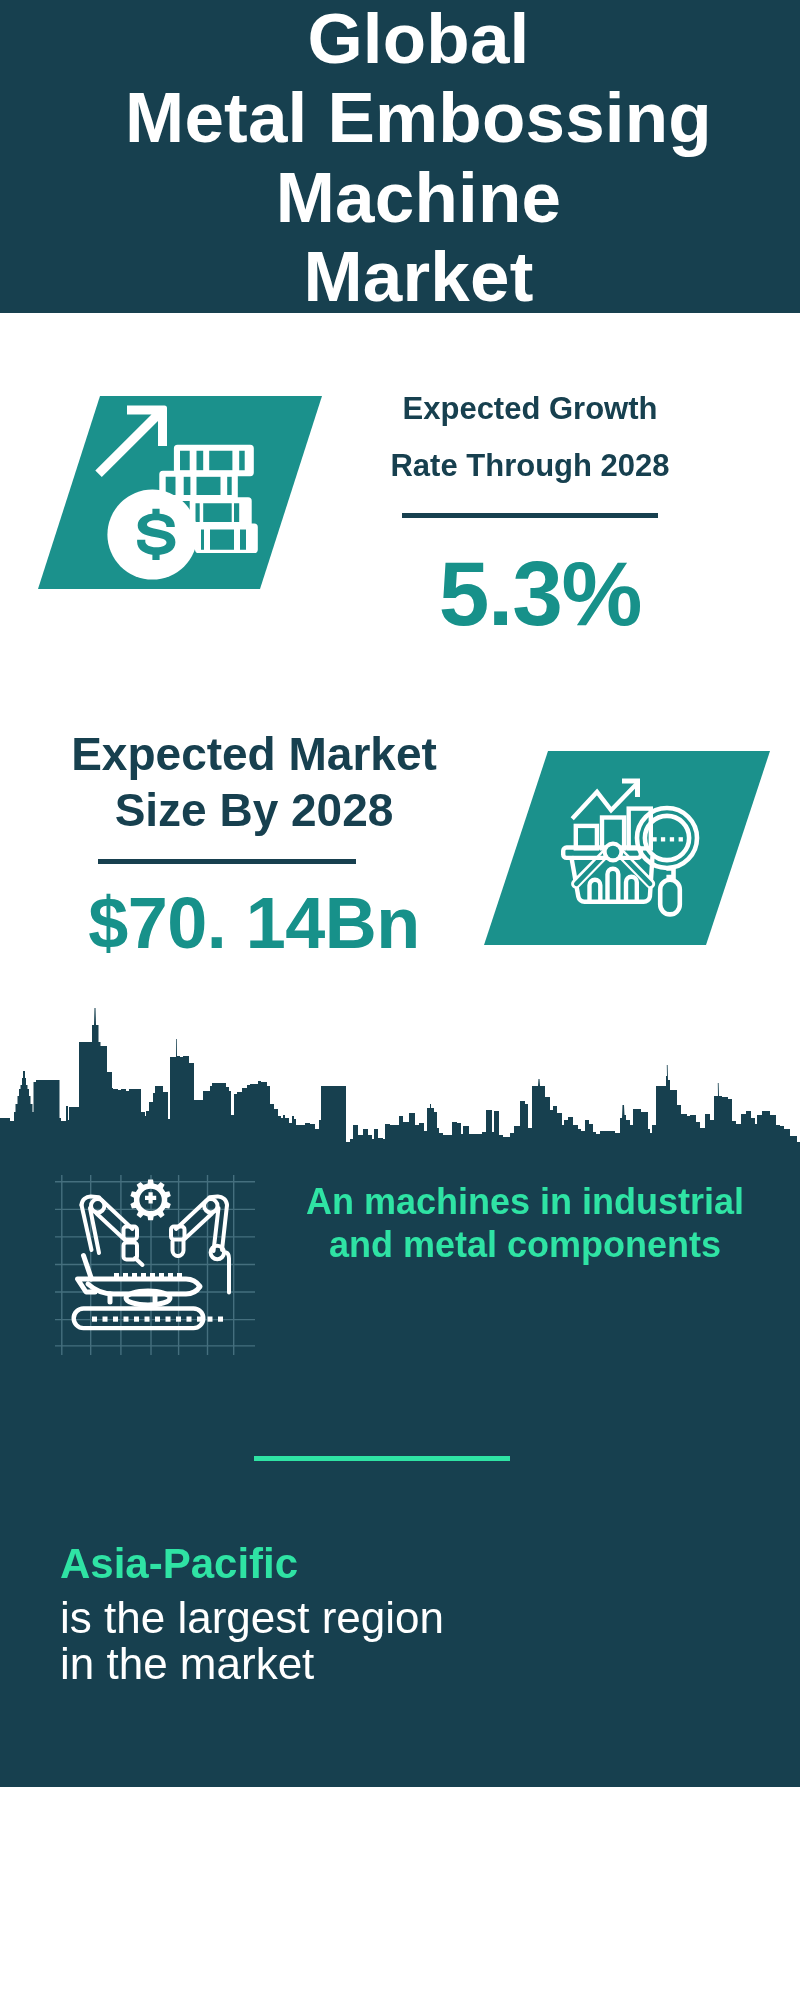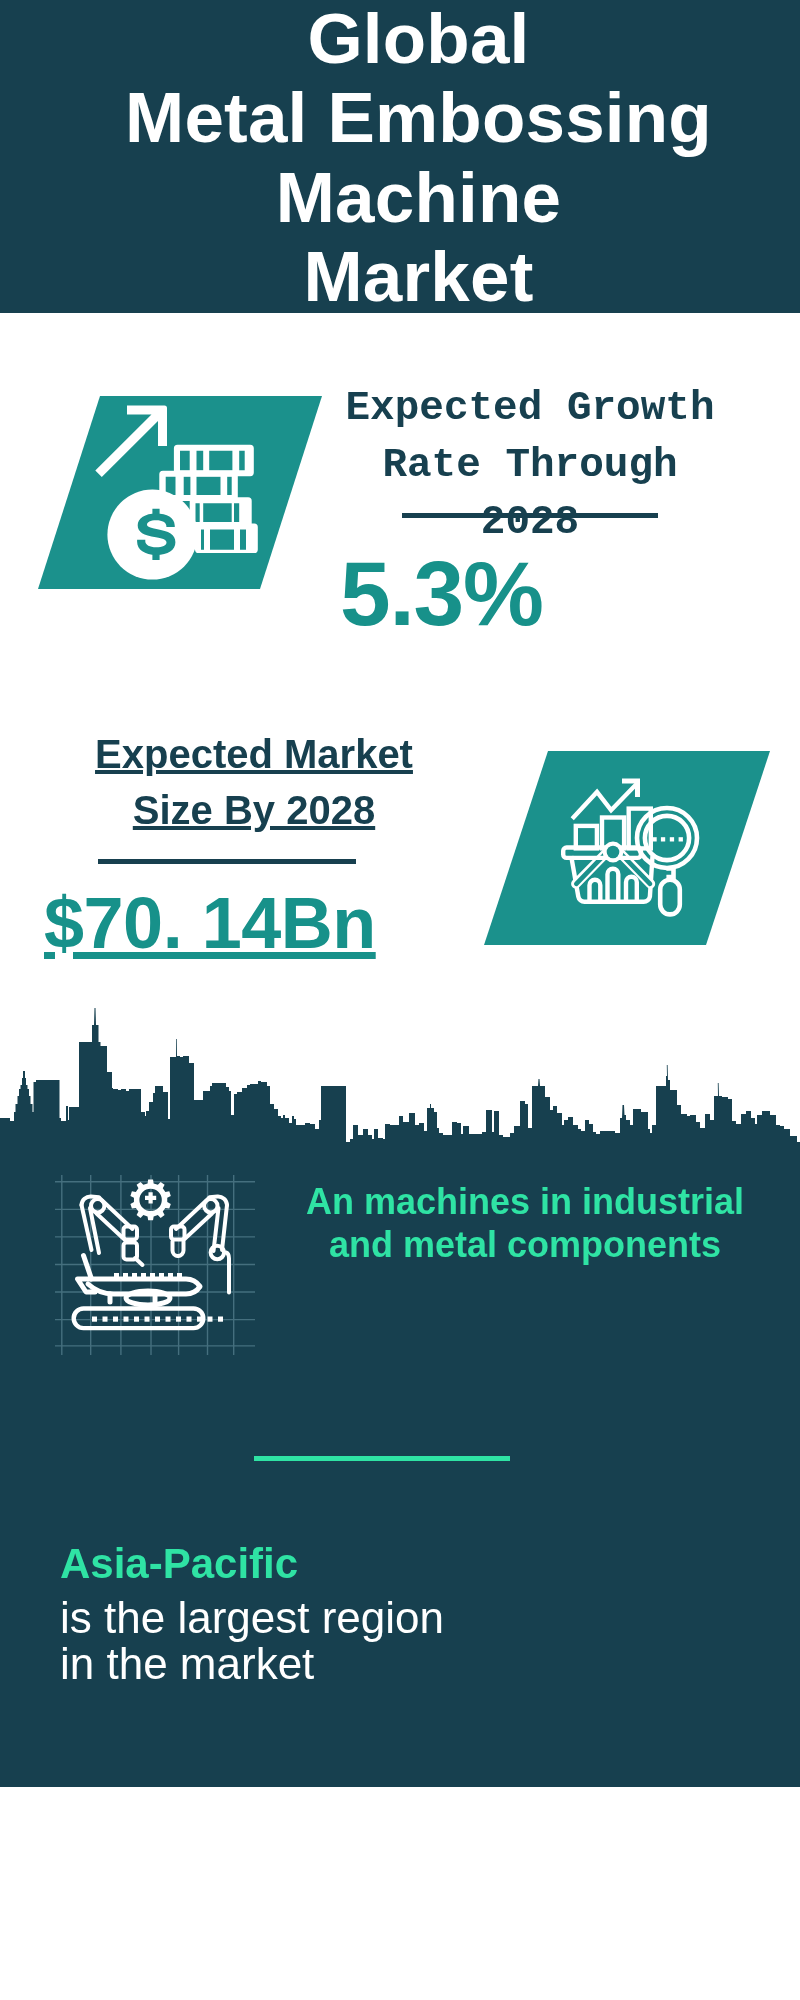--- a/index.html
+++ b/index.html
@@ -10,31 +10,31 @@
   .header{position:absolute;left:0;top:0;width:800px;height:313px;background:#17404f;}
   .header-title{position:absolute;left:0;top:-1px;width:800px;text-align:center;
     color:#ffffff;font-weight:bold;font-size:71px;line-height:79.3px;letter-spacing:0.2px;}
   .header-title div{white-space:nowrap;padding-left:37px;}
 
   
   .sec1-para{position:absolute;left:38px;top:396px;}
   .sec1-icon{position:absolute;left:95px;top:395px;}
   .stat-label{color:#17404f;font-weight:bold;text-align:center;}
   .stat-rule{height:5px;background:#17404f;}
-  .stat-value{color:#17918a;font-weight:bold;}
+  .stat-value{color:#17918a;font-weight:bold;text-align:center;}
   .sec1-text{position:absolute;left:330px;top:380px;width:400px;}
-  .s1-label{font-size:41px;line-height:57px;letter-spacing:0px;font-family:Liberation Mono, monospace;}
+  .s1-label{font-size:31px;line-height:57px;letter-spacing:0px;}
   .s1-rule{position:absolute;left:72px;top:133px;width:256px;}
   .s1-value{position:absolute;left:10px;top:168px;width:400px;font-size:91px;line-height:92px;letter-spacing:-1.2px;}
   .sec2-para{position:absolute;left:484px;top:751px;}
   .sec2-icon{position:absolute;left:560px;top:775px;}
   .sec2-text{position:absolute;left:44px;top:726px;width:420px;}
-  .s2-label{font-size:40px;line-height:56.2px;letter-spacing:0px;text-decoration:underline;}
+  .s2-label{font-size:46px;line-height:56.2px;letter-spacing:0px;}
   .s2-rule{position:absolute;left:54px;top:133px;width:258px;}
-  .s2-value{position:absolute;left:0;top:158px;width:420px;font-size:72px;line-height:78px;letter-spacing:-0.5px;text-decoration:underline;}
+  .s2-value{position:absolute;left:0;top:158px;width:420px;font-size:72px;line-height:78px;letter-spacing:-0.5px;}
 
   
   .dark{position:absolute;left:0;top:1142px;width:800px;height:645px;background:#17404f;}
   .skyline{position:absolute;left:0;top:1005px;width:800px;height:138px;}
 
   
   .robot-icon{position:absolute;left:55px;top:1175px;}
   .driver-text{position:absolute;left:270px;top:1181px;width:510px;text-align:center;}
   .driver-text .hl{color:#2fe3a4;font-weight:bold;font-size:36px;line-height:42.9px;}
   .driver-text .sub{color:#ffffff;font-weight:normal;font-size:39.5px;line-height:54px;margin-top:0px;}

